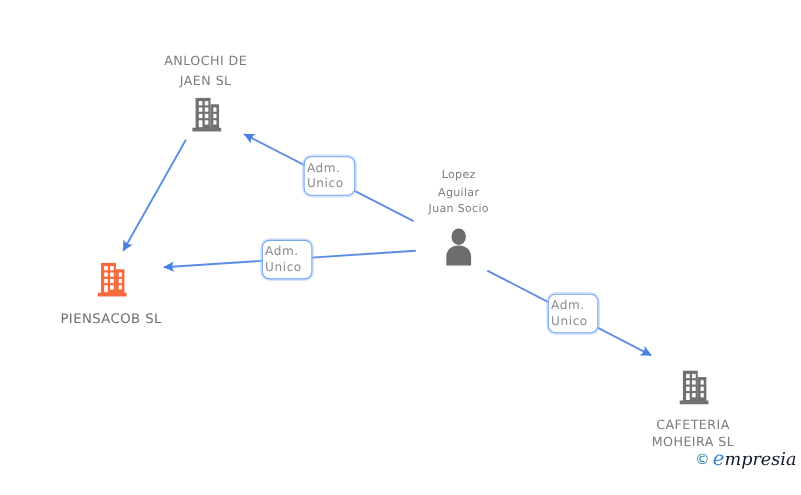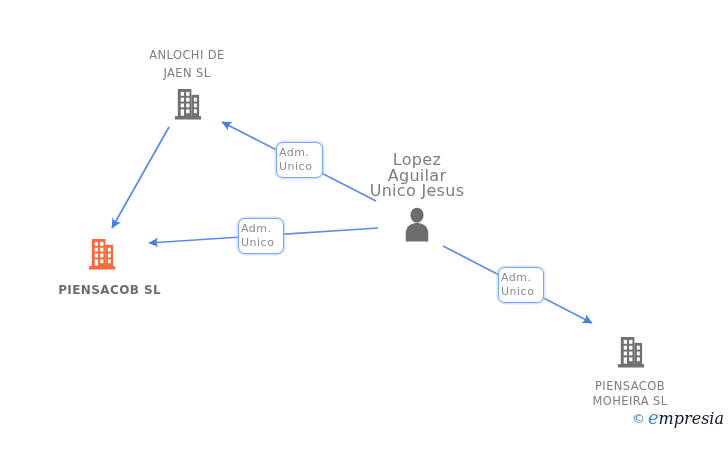--- a/index.html
+++ b/index.html
@@ -8,24 +8,24 @@
     font-family:"DejaVu Sans","Liberation Sans",sans-serif;overflow:hidden;
   }
   #edges{position:absolute;left:0;top:0;width:728px;height:450px;z-index:1;}
   .node{position:absolute;z-index:2;text-align:center;cursor:pointer;}
   .node-label{
     color:#7d7d7d;font-size:11.5px;letter-spacing:.4px;line-height:16px;
     white-space:nowrap;
   }
   .node-label div{white-space:nowrap;}
   .anlochi-label{line-height:18px;}
-  .person-label{font-size:16px;letter-spacing:.3px;line-height:15.5px;}
+  .person-label{font-size:10px;letter-spacing:.3px;line-height:15.5px;}
   .bar-label{line-height:15px;}
   .piensacob-label{
-    color:#6e6e6e;font-weight:bold;font-size:12px;letter-spacing:.4px;text-align:right;
+    color:#6e6e6e;font-weight:normal;font-size:12px;letter-spacing:.4px;
   }
   .icon-wrap{display:inline-block;line-height:0;}
   .edge-label{
     position:absolute;z-index:3;background:#ffffff;
     border:1.5px solid #77a7f3;border-radius:7px;
     box-shadow:0 0 0 1.5px rgba(165,198,250,.45);
     color:#8a8c8e;font-size:11px;line-height:14px;letter-spacing:.5px;
     text-align:left;padding:3px 2px;box-sizing:border-box;
   }
   #footer-logo{
@@ -109,21 +109,21 @@
         </g>
       </svg>
     </span>
     <div class="node-label piensacob-label" style="margin-top:6px;">PIENSACOB SL</div>
   </div>
 
   <div class="node" style="left:357px;top:152px;width:120px;">
     <div class="node-label person-label">
       <div>Lopez</div>
       <div>Aguilar</div>
-      <div>Unico Jesus</div>
+      <div>Juan Socio</div>
     </div>
     <span class="icon-wrap" style="margin-top:8px;">
       <svg width="30" height="35" viewBox="0 0 32 36">
         <g fill="#6b6d6e">
           <ellipse cx="16" cy="8" rx="7" ry="8"></ellipse>
           <path d="M16,16.5 C7.5,16.5 4,22 4,27.5 L4,36 L28,36 L28,27.5 C28,22 24.5,16.5 16,16.5 Z"></path>
         </g>
       </svg>
     </span>
   </div>
@@ -145,21 +145,21 @@
             <rect x="14.6" y="16" width="3.4" height="4"></rect>
           <rect x="9" y="22" width="3.4" height="6.5"></rect>
             <rect x="14.6" y="22" width="3.4" height="4"></rect>
           <rect x="22.6" y="10" width="3" height="4"></rect>
           <rect x="22.6" y="16" width="3" height="4"></rect>
           <rect x="22.6" y="22" width="3" height="4"></rect>
         </g>
       </svg>
     </span>
     <div class="node-label bar-label" style="margin-top:6px;">
-      <div>PIENSACOB</div>
+      <div>CAFETERIA</div>
       <div>MOHEIRA SL</div>
     </div>
   </div>
 
 
   <div class="edge-label" style="left:276px;top:142px;width:47px;height:36px;">
     <div>Adm.</div>
     <div>Unico</div>
   </div>
 

